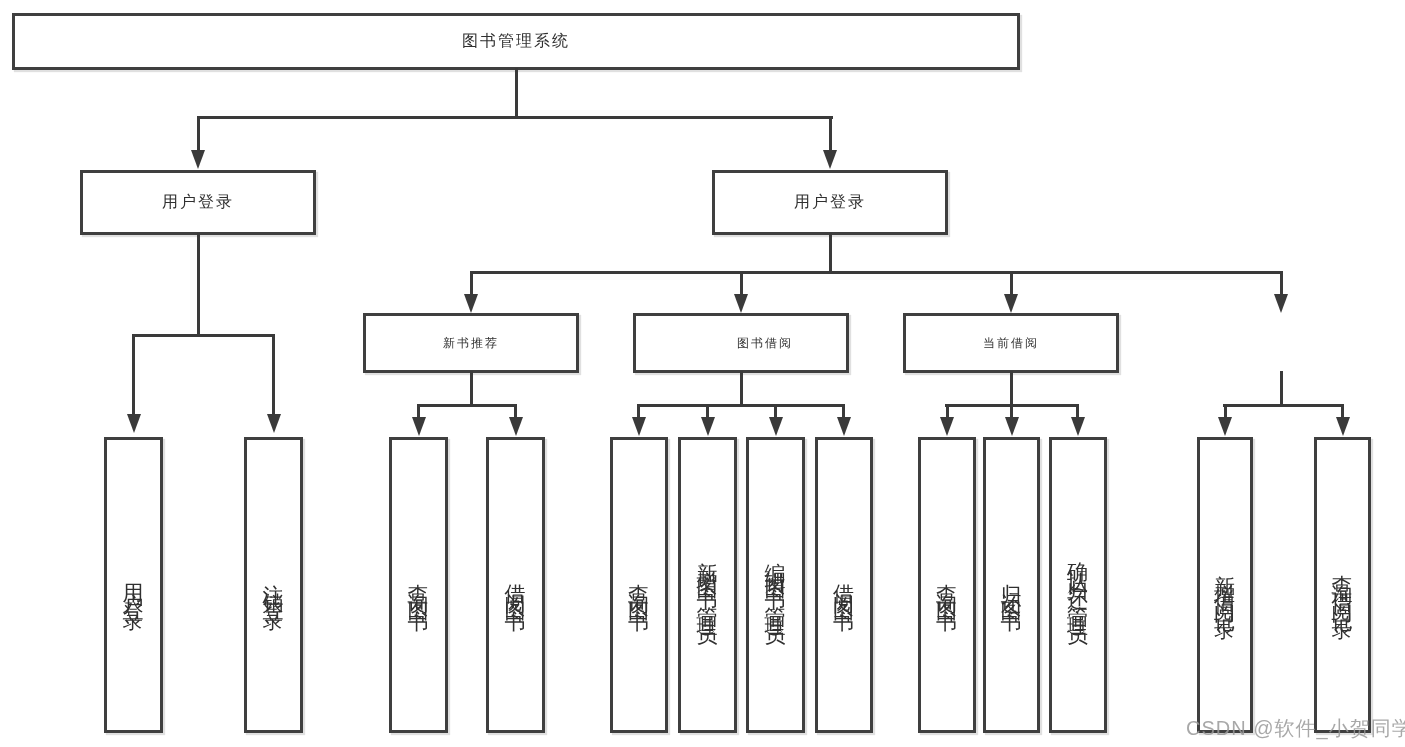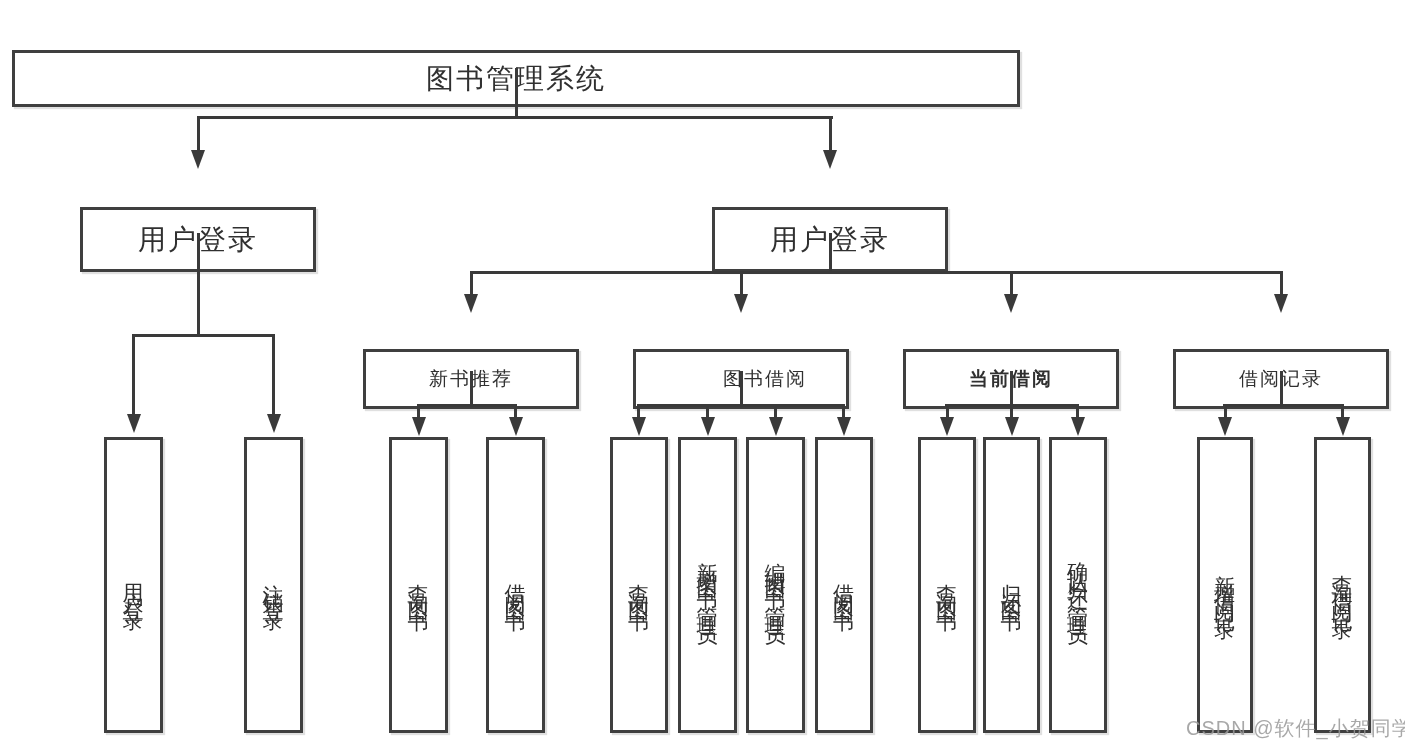--- a/index.html
+++ b/index.html
@@ -12,22 +12,22 @@
   html,body{margin:0;padding:0;background:var(--bg);}
   body{font-family:"Liberation Sans","DejaVu Sans",sans-serif;}
   .canvas{
     position:relative;width:1405px;height:747px;background:var(--bg);overflow:hidden;
   }
   .box{
     position:absolute;background:#fff;border:3px solid var(--border);
     box-sizing:border-box;display:flex;align-items:center;justify-content:center;
     color:var(--text);box-shadow:2px 2px 1px rgba(0,0,0,0.12);
   }
-  .hbox{font-size:28px;letter-spacing:2px;margin-top:37px;}
-  .l3box{font-size:19px;letter-spacing:2px;margin-top:36px;}
+  .hbox{font-size:16px;letter-spacing:2px;}
+  .l3box{font-size:12px;letter-spacing:2px;}
   .vbox{
     writing-mode:vertical-rl;text-orientation:mixed;
     font-size:21px;letter-spacing:9px;line-height:1;
   }
   .line{position:absolute;background:var(--line);}
   .arrow{
     position:absolute;width:0;height:0;
     border-left:7px solid transparent;border-right:7px solid transparent;
     border-top:19px solid var(--line);
   }
@@ -66,22 +66,21 @@
   <div class="arrow" style="left:464px;top:294px;"></div>
   <div class="line" style="left:740px;top:271px;width:3px;height:26px;"></div>
   <div class="arrow" style="left:734px;top:294px;"></div>
   <div class="line" style="left:1010px;top:271px;width:3px;height:26px;"></div>
   <div class="arrow" style="left:1004px;top:294px;"></div>
   <div class="line" style="left:1280px;top:271px;width:3px;height:26px;"></div>
   <div class="arrow" style="left:1274px;top:294px;"></div>
 
   <div class="box l3box" style="left:363px;top:313px;width:216px;height:60px;">新书推荐</div>
   <div class="box l3box" style="left:633px;top:313px;width:216px;height:60px;padding-left:48px;">图书借阅</div>
-  <div class="box l3box" style="left:903px;top:313px;width:216px;height:60px;font-weight:bold;">当前借阅</div>
-  <div class="box l3box" style="left:1173px;top:313px;width:216px;height:60px;">借阅记录</div>
+  <div class="box l3box" style="left:903px;top:313px;width:216px;height:60px;">当前借阅</div>
 
   <div class="line" style="left:470px;top:371px;width:3px;height:35px;"></div>
   <div class="line" style="left:740px;top:371px;width:3px;height:35px;"></div>
   <div class="line" style="left:1010px;top:371px;width:3px;height:35px;"></div>
   <div class="line" style="left:1280px;top:371px;width:3px;height:35px;"></div>
 
   <div class="line" style="left:417px;top:404px;width:100px;height:3px;"></div>
   <div class="line" style="left:637px;top:404px;width:208px;height:3px;"></div>
   <div class="line" style="left:945px;top:404px;width:134px;height:3px;"></div>
   <div class="line" style="left:1223px;top:404px;width:121px;height:3px;"></div>

